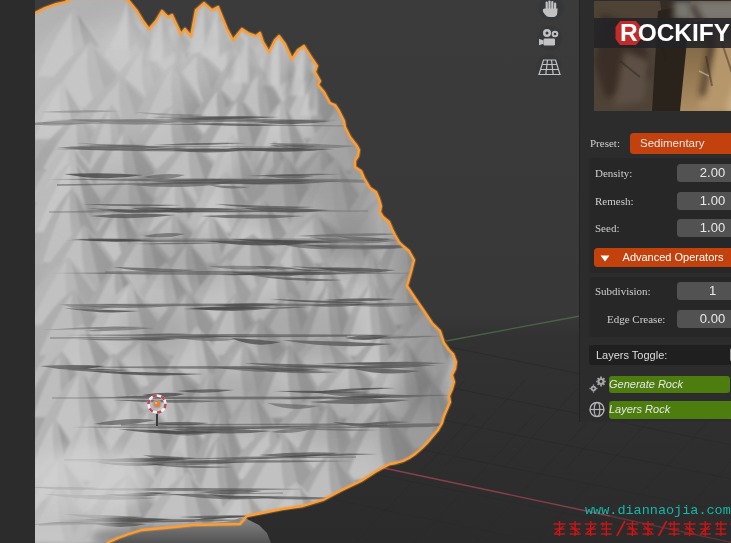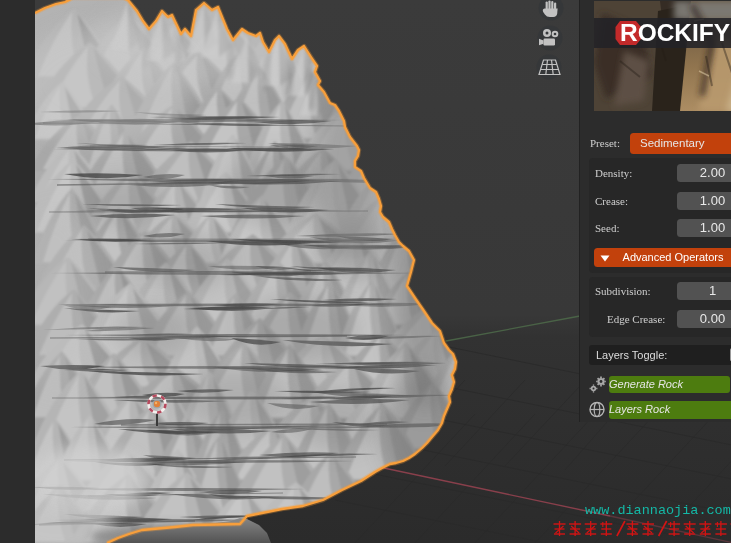--- a/index.html
+++ b/index.html
@@ -725,21 +725,21 @@
 <div style="position:absolute;left:595px;top:133px;width:134px;height:21px;background:#c2410c;border-radius:3.5px;">
  <div style="position:absolute;left:10px;top:4px;color:#e6e6e6;font-size:11.5px;">Sedimentary</div>
  <svg width="10" height="7" style="position:absolute;right:7px;top:8px">
         <path d="M1,1 L5,5 L9,1" stroke="#cccccc" stroke-width="1.4" fill="none"></path>
       </svg>
 </div>
 
 <div style="position:absolute;left:554px;top:158px;width:167px;height:115px;background:#272727;border-radius:4px;"></div>
 <div class="lab" style="left:560px;top:167px;">Density:</div>
 <div class="field" style="left:642px;top:164px;width:71px;height:18px;line-height:18px;">2.00</div>
-<div class="lab" style="left:560px;top:195px;">Crease:</div>
+<div class="lab" style="left:560px;top:195px;">Remesh:</div>
 <div class="field" style="left:642px;top:191.5px;width:71px;height:18px;line-height:18px;">1.00</div>
 <div class="lab" style="left:560px;top:222px;">Seed:</div>
 <div class="field" style="left:642px;top:219px;width:71px;height:18px;line-height:18px;">1.00</div>
 <div style="position:absolute;left:559px;top:248px;width:158px;height:18.5px;background:#c2410c;border-radius:3.5px;color:#fff;font-size:11px;text-align:center;line-height:18.5px;">Advanced Operators</div>
 <svg width="11" height="7" style="position:absolute;left:565px;top:254.5px">
       <path d="M0.5,0.5 L9.5,0.5 L5,6.5 Z" fill="#fff"></path>
     </svg>
 
 <div style="position:absolute;left:554px;top:277px;width:167px;height:60px;background:#272727;border-radius:4px;"></div>
 <div class="lab" style="left:560px;top:285px;">Subdivision:</div>

